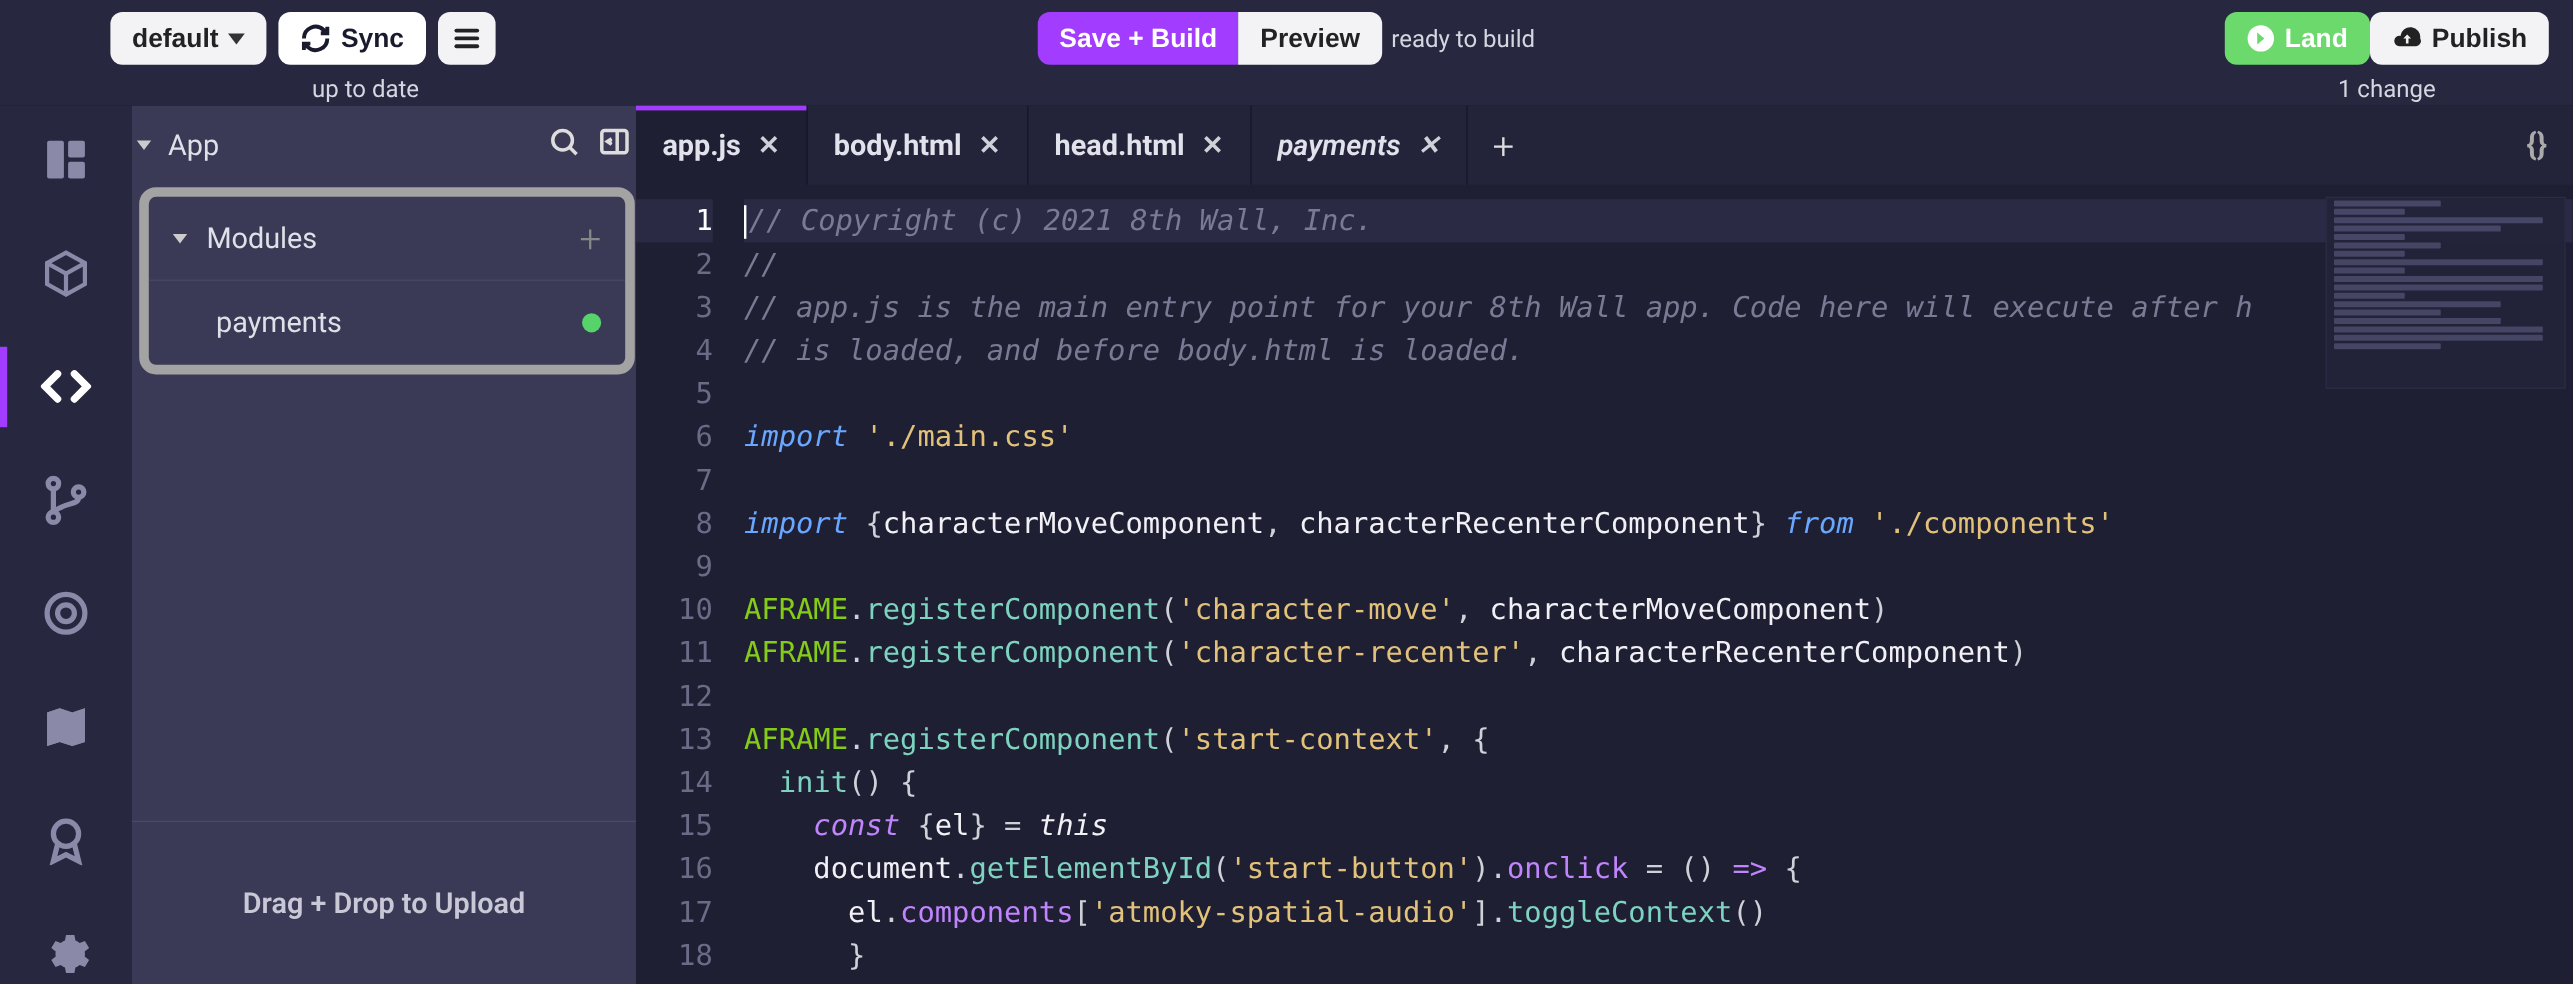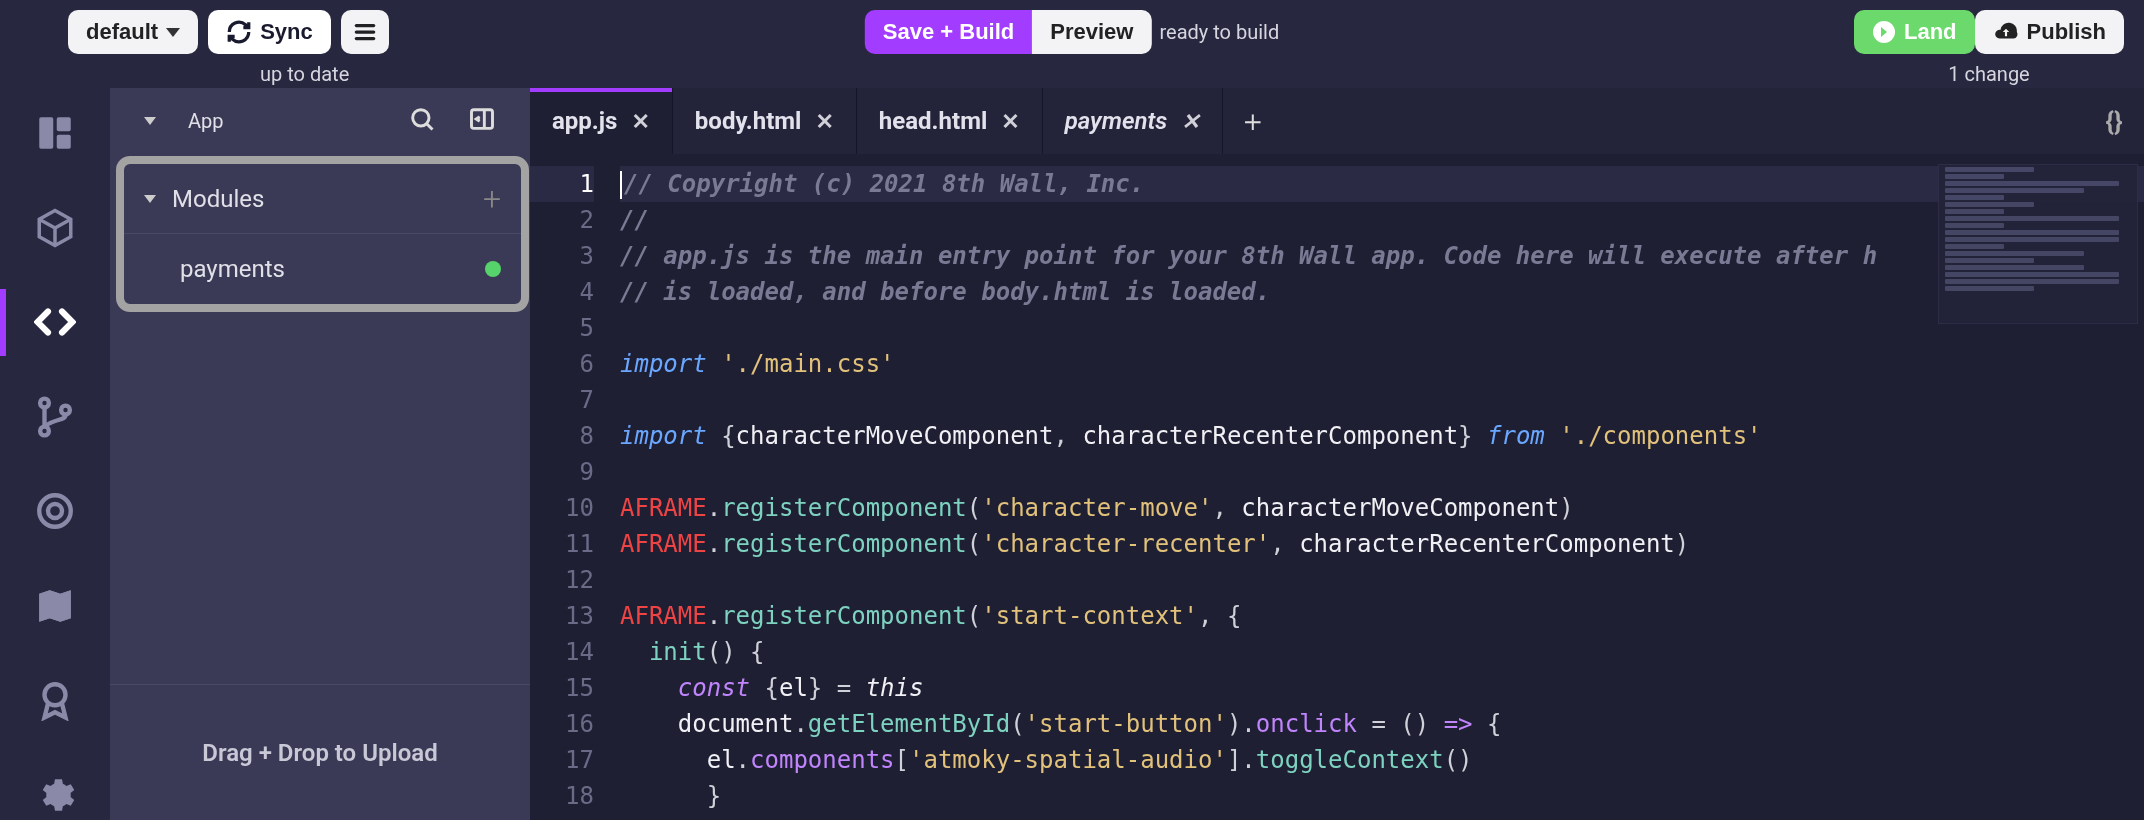--- a/index.html
+++ b/index.html
@@ -13,21 +13,21 @@
   display: flex;
   flex-direction: column;
 }
 
 
 .topbar {
   height: 88px;
   background: #272740;
   display: flex;
   align-items: flex-start;
-  padding: 10px 20px 0 68px;
+  padding: 10px 20px 0 92px;
   position: relative;
 }
 .topbar-left { display: flex; gap: 10px; align-items: center; }
 .topbar-center { position: absolute; left: 50%; transform: translateX(-50%); display: flex; align-items: center; gap: 8px; top:10px;}
 .topbar-right { margin-left: auto; display: flex; flex-direction: column; align-items: center; gap: 8px; }
 .topbar-right-row { display:flex; gap:0; }
 
 .btn {
   height: 44px;
   border-radius: 10px;
@@ -89,24 +89,24 @@
 
 .filepanel {
   width: 420px;
   background: #3a3a56;
   display:flex;
   flex-direction:column;
 }
 .fp-header {
   height: 66px;
   display:flex; align-items:center;
-  padding: 0 34px;
-  gap: 32px;
+  padding: 0 4px;
+  gap: 14px;
   color:#e0e0e8;
-  font-size: 20px;
+  font-size: 24px;
 }
 .fp-header .spacer { flex:1; }
 .fp-header svg { width:28px; height:28px; cursor:pointer; }
 .tri { width:0;height:0;border-left:6px solid transparent;border-right:6px solid transparent;border-top:8px solid #ccc; }
 
 .fp-section {
   border: 8px solid #a3a3a3;
   border-radius: 14px;
   margin: 2px 1px 12px 6px;
   overflow:hidden;
@@ -181,27 +181,27 @@
   flex:1;
   padding: 12px 0 0 10px;
   color:#e6e6ef;
   white-space:pre;
   position:relative;
 }
 .code-line { height:36px; }
 .code-line.active-bg { background:#2a2a44; }
 .cursor-bar { display:inline-block; width:2px; height:28px; background:#fff; vertical-align:middle; margin-right:2px;}
 
-.tok-comment { color:#7a7a94; font-style:italic;font-weight:bold; }
+.tok-comment { color:#7a7a94; font-style:italic; }
 .tok-kw { color:#6aa7ff; font-style:italic; }
 .tok-str { color:#e2c27a; }
 .tok-ident { color:#f0f0f5; }
 .tok-prop { color:#c084fc; }
 .tok-func { color:#7dd3c0; }
-.tok-type { color:#ef4444; }
+.tok-type { color:#84cc16; }
 .tok-punc { color:#d0d0d8; }
 .tok-this { color:#f0f0f5; font-style:italic; }
 .tok-const { color:#c084fc; font-style:italic;}
 
 .minimap {
   position:absolute; right:6px; top:76px;
   width:200px; height:160px;
   background: #23233a;
   border:1px solid #2e2e4a;
   opacity:0.9;

